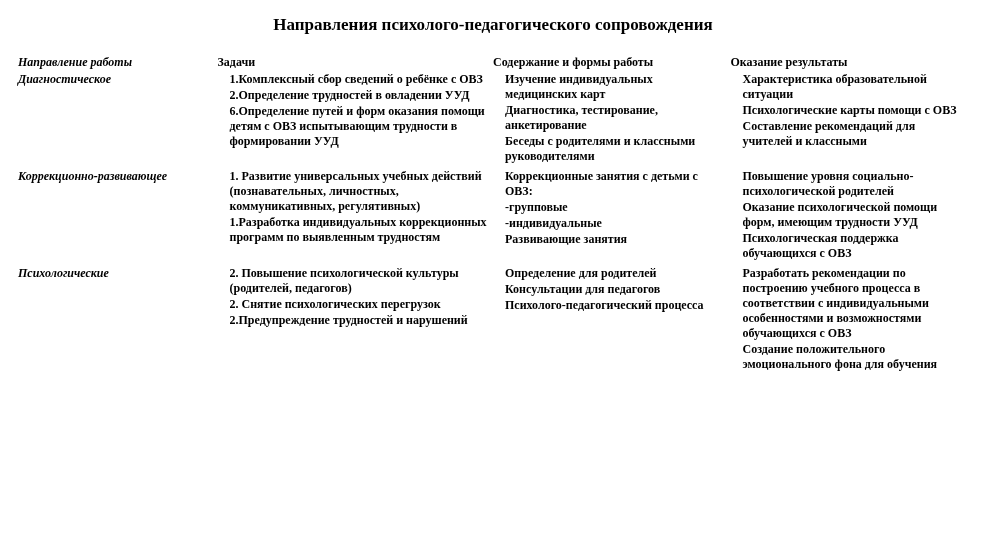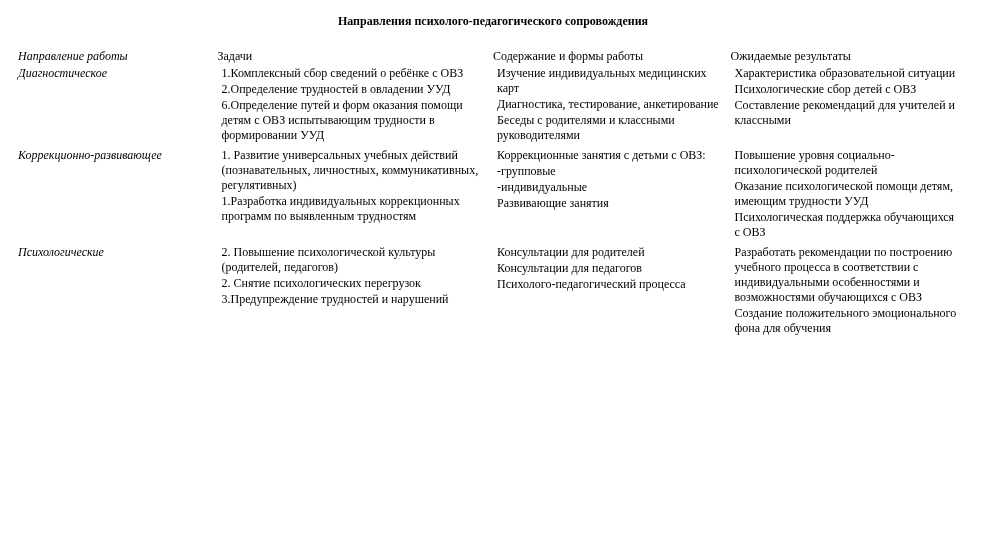--- a/index.html
+++ b/index.html
@@ -8,49 +8,49 @@
     background: #fff;
     font-family: Georgia, "Times New Roman", serif;
     font-size: 12px;
     line-height: 1.25;
     color: #000;
     width: 986px;
     box-sizing: border-box;
   }
   h1.page-title {
     text-align: center;
-    font-size: 12px;
+    font-size: 17px;
     font-weight: bold;
     margin: 2px 0 18px 0;
   }
   table {
     border-collapse: collapse;
     width: 100%;
     table-layout: fixed;
   }
   col.c1 { width: 21%; }
   col.c2 { width: 29%; }
   col.c3 { width: 25%; }
   col.c4 { width: 25%; }
   th, td {
     text-align: left;
     vertical-align: top;
     padding: 2px 6px 2px 0;
-    font-weight: normal;
+    font-weight: bold;
   }
   th.rowhead {
     font-style: italic;
   }
   td ul, th ul {
     list-style: none;
     margin: 0;
     padding: 0;
   }
   td li, th li {
-    margin: 0 0 1px 4px;
+    margin: 0 0 1px 12px;
   }
   .col-header {
     padding-bottom: 2px;
   }
 </style>
 </head>
 <body>
 
 <h1 class="page-title">Направления психолого-педагогического сопровождения</h1>
 
@@ -77,24 +77,24 @@
         </td>
         <td>
           <div class="col-header">Содержание и формы работы</div>
           <ul>
             <li>Изучение индивидуальных медицинских карт</li>
             <li>Диагностика, тестирование, анкетирование</li>
             <li>Беседы с родителями и классными руководителями</li>
           </ul>
         </td>
         <td>
-          <div class="col-header">Ожидаемые результаты</div>
+          <div class="col-header">Оказание результаты</div>
           <ul>
             <li>Характеристика образовательной ситуации</li>
-            <li>Психологические сбор детей с ОВЗ</li>
+            <li>Психологические карты помощи с ОВЗ</li>
             <li>Составление рекомендаций для учителей и классными</li>
           </ul>
         </td>
       </tr>
       <tr>
         <th class="rowhead">
           <div>Коррекционно-развивающее</div>
         </th>
         <td>
           <ul>
@@ -106,39 +106,39 @@
           <ul>
             <li>Коррекционные занятия с детьми с ОВЗ:</li>
             <li>-групповые</li>
             <li>-индивидуальные</li>
             <li>Развивающие занятия</li>
           </ul>
         </td>
         <td>
           <ul>
             <li>Повышение уровня социально-психологической родителей</li>
-            <li>Оказание психологической помощи детям, имеющим трудности УУД</li>
+            <li>Оказание психологической помощи форм, имеющим трудности УУД</li>
             <li>Психологическая поддержка обучающихся с ОВЗ</li>
           </ul>
         </td>
       </tr>
       <tr>
         <th class="rowhead">
           <div>Психологические</div>
         </th>
         <td>
           <ul>
             <li>2. Повышение психологической культуры (родителей, педагогов)</li>
             <li>2. Снятие психологических перегрузок</li>
-            <li>3.Предупреждение трудностей и нарушений</li>
+            <li>2.Предупреждение трудностей и нарушений</li>
           </ul>
         </td>
         <td>
           <ul>
-            <li>Консультации для родителей</li>
+            <li>Определение для родителей</li>
             <li>Консультации для педагогов</li>
             <li>Психолого-педагогический процесса</li>
           </ul>
         </td>
         <td>
           <ul>
             <li>Разработать рекомендации по построению учебного процесса в соответствии с индивидуальными особенностями и возможностями обучающихся с ОВЗ</li>
             <li>Создание положительного эмоционального фона для обучения</li>
           </ul>
         </td>

